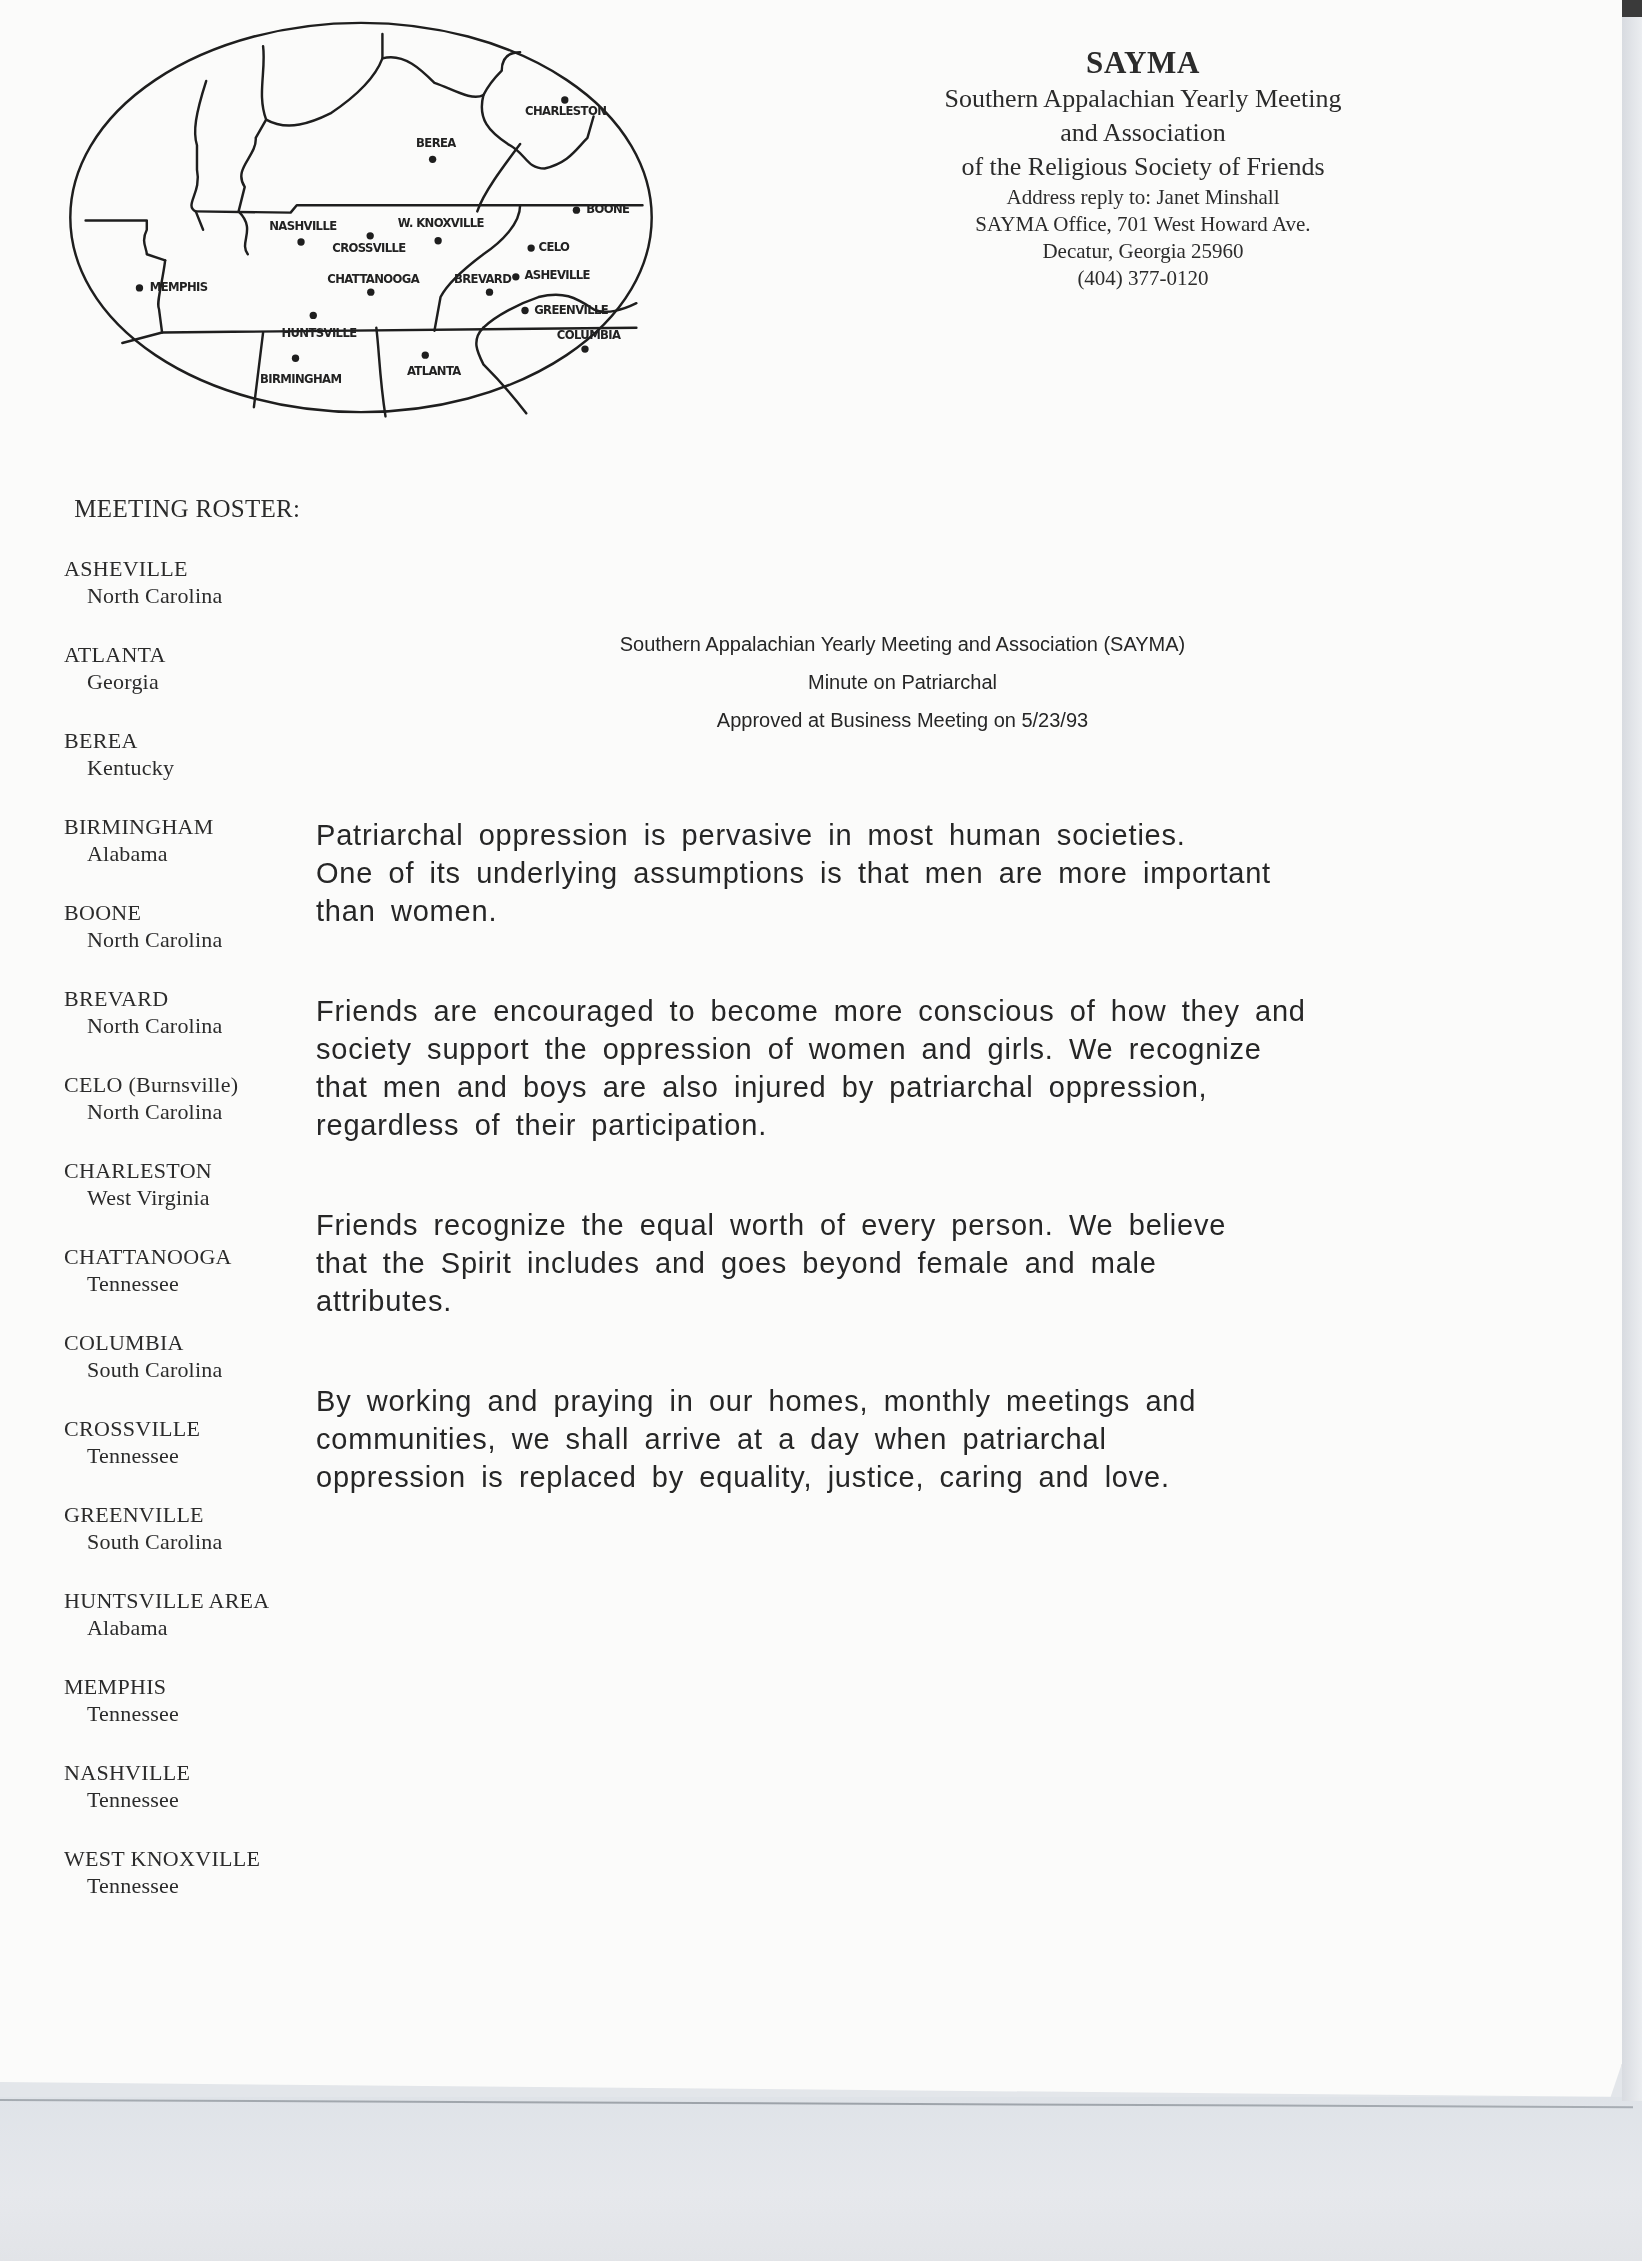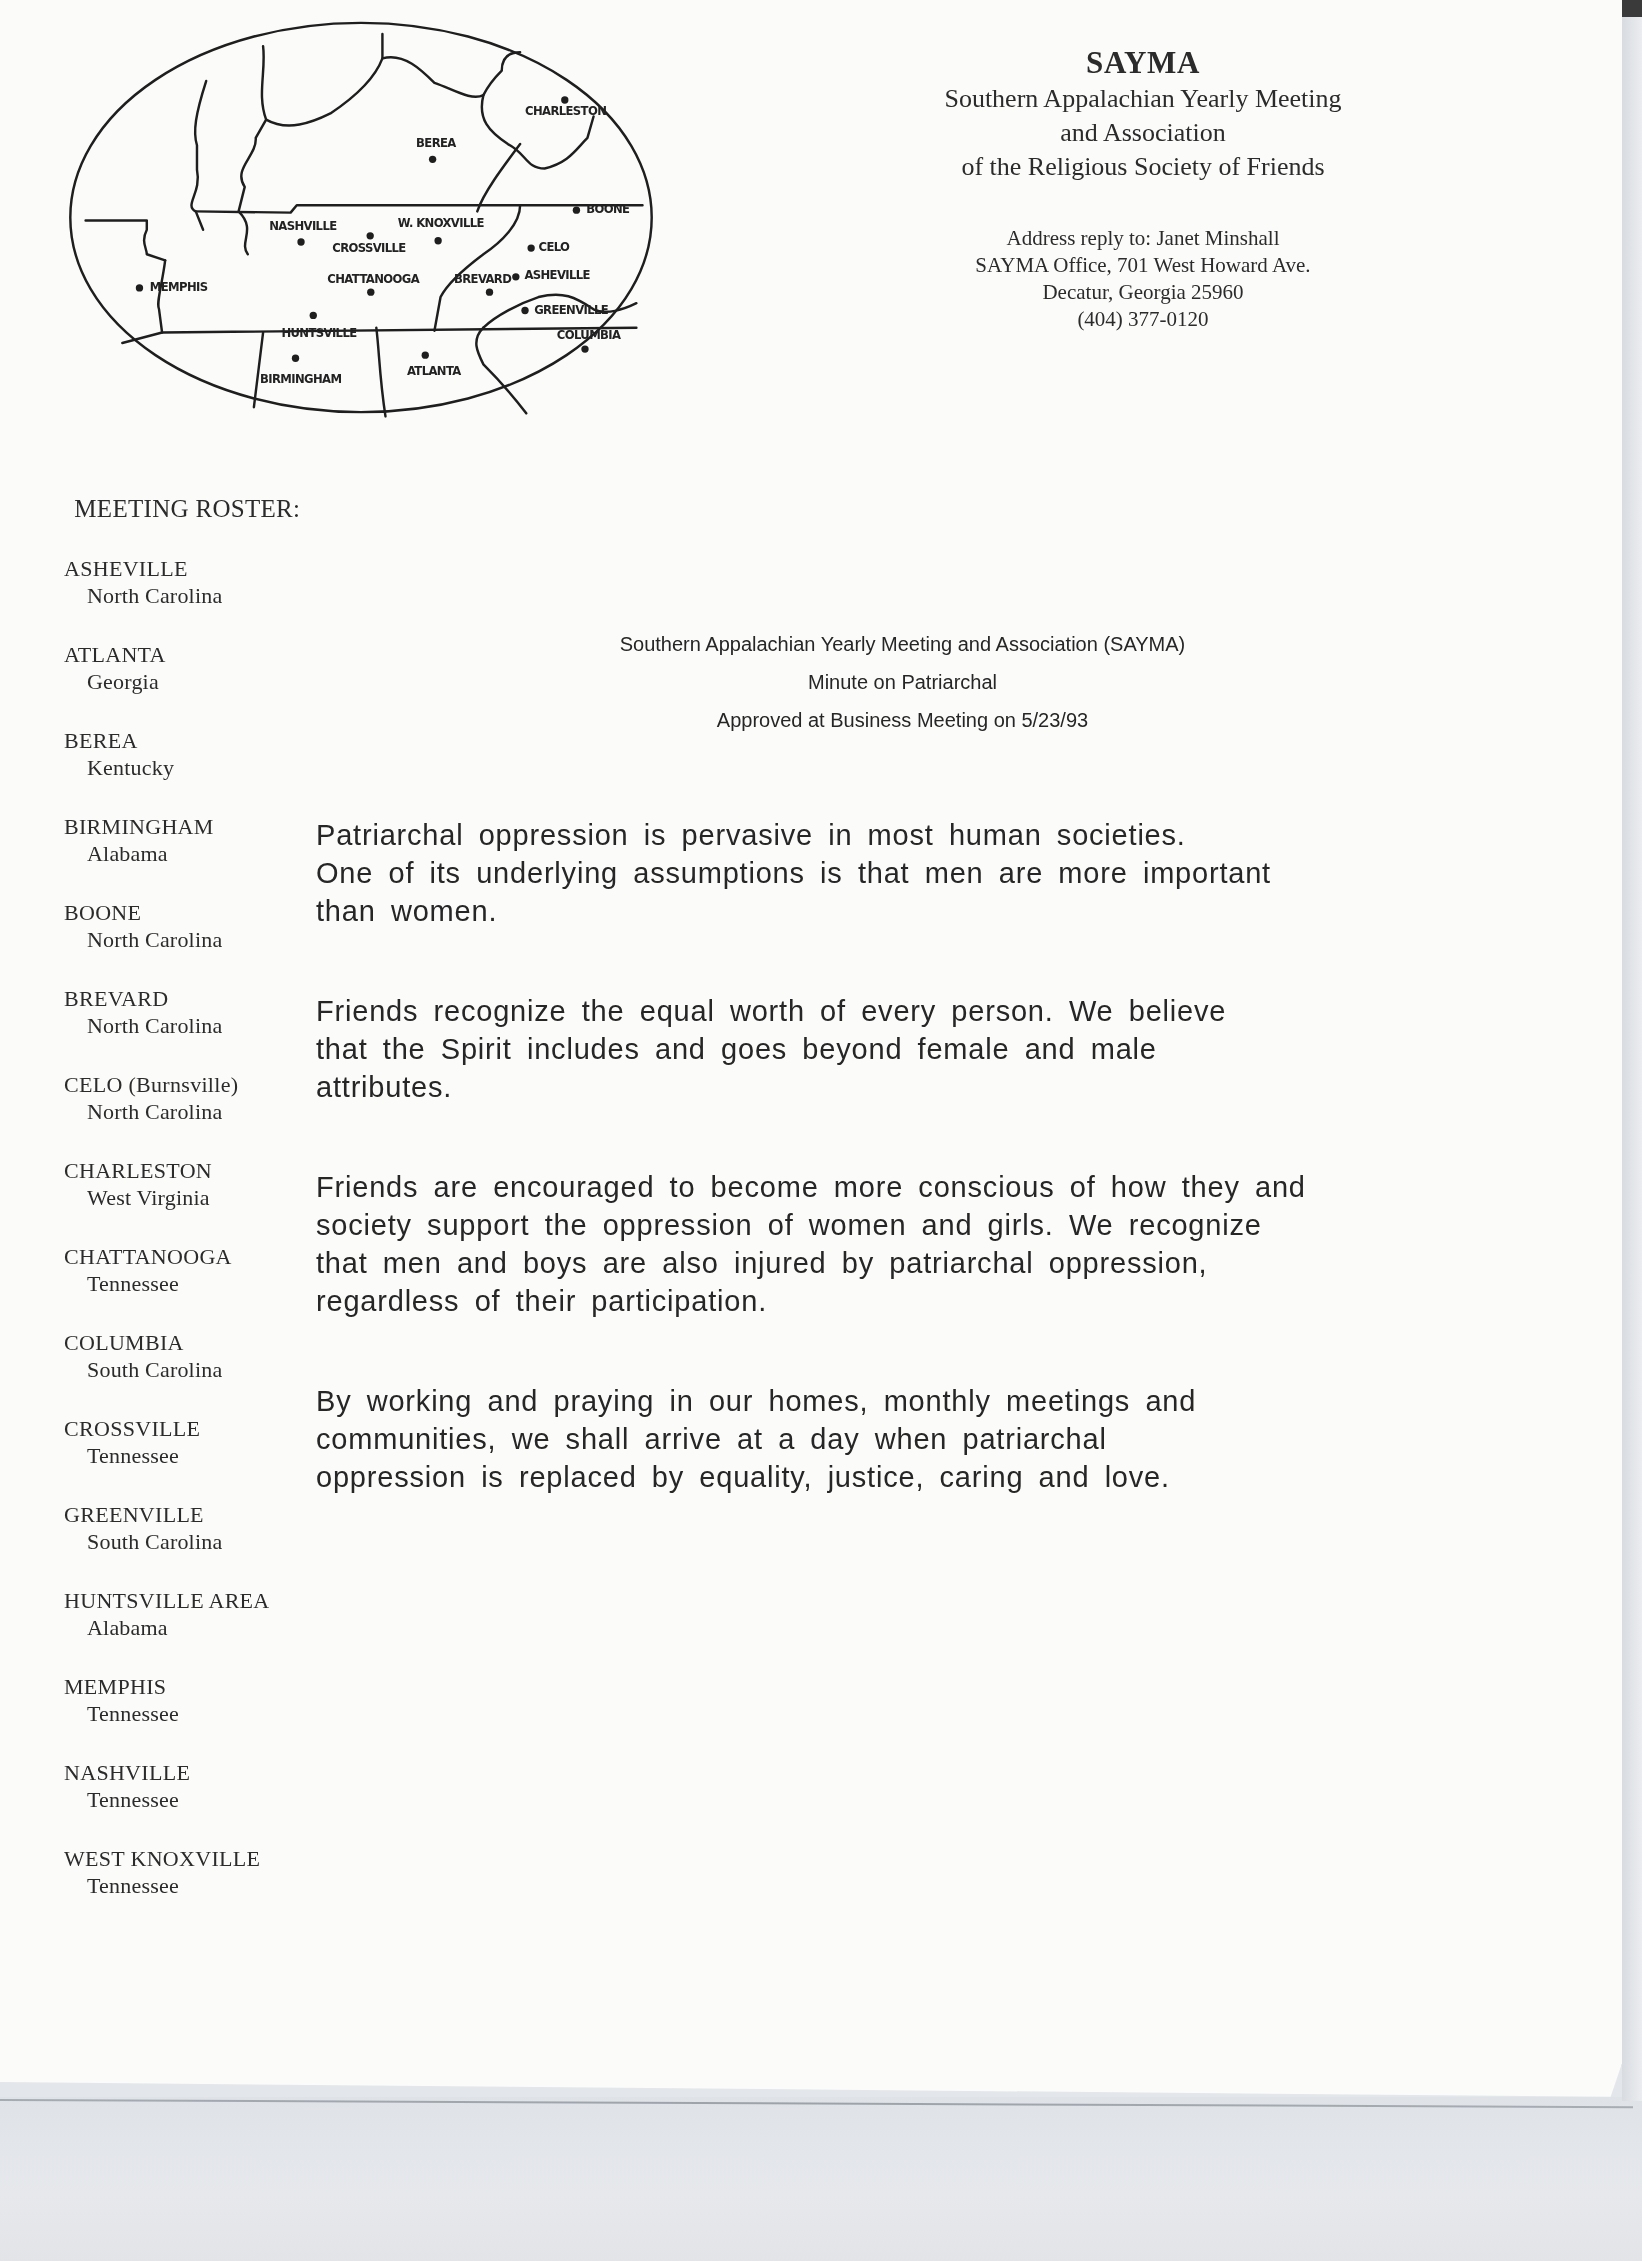--- a/index.html
+++ b/index.html
@@ -40,21 +40,21 @@
     .map-wrap svg { width: 100%; height: 100%; }
     .map-label {
       font-family: "DejaVu Sans", sans-serif; font-size: 19px; font-weight: bold;
       letter-spacing: -1px; fill: #222;
     }
 
     
     .header { position: absolute; left: 805px; top: 39px; width: 676px; text-align: center; }
     .org-short { font-size: 31px; font-weight: bold; line-height: 39px; margin-top: 3.9px; letter-spacing: 0.6px; }
     .org-line { font-size: 26px; line-height: 34px; }
-    .address { margin-top: 41px; }
+    .address { }
     .address div { font-size: 21px; line-height: 27px; }
 
     
     .roster { position: absolute; left: 64px; top: 496px; width: 271px; }
     .roster-title { font-size: 25px; font-weight: normal; letter-spacing: 0.3px; margin-left: 10.3px; line-height: 26px; }
     .roster-list { margin-top: 33px; }
     .roster-item { height: 86px; }
     .roster-name { font-size: 22px; line-height: 27px; letter-spacing: 0.3px; }
     .roster-state { font-size: 22px; line-height: 27px; margin-left: 23px; letter-spacing: 0.2px; }
 
@@ -223,30 +223,30 @@
     <div>Minute on Patriarchal</div>
     <div>Approved at Business Meeting on 5/23/93</div>
   </div>
   <div class="minute-body">
     <div class="para">
       <div>Patriarchal oppression is pervasive in most human societies.</div>
       <div>One of its underlying assumptions is that men are more important</div>
       <div>than women.</div>
     </div>
     <div class="para">
-      <div>Friends recognize the equal worth of every person.  We believe</div>
-      <div>that the Spirit includes and goes beyond female and male</div>
-      <div>attributes.</div>
-    </div>
-    <div class="para">
       <div>Friends are encouraged to become more conscious of how they and</div>
       <div>society support the oppression of women and girls.  We recognize</div>
       <div>that men and boys are also injured by patriarchal oppression,</div>
       <div>regardless of their participation.</div>
     </div>
     <div class="para">
+      <div>Friends recognize the equal worth of every person.  We believe</div>
+      <div>that the Spirit includes and goes beyond female and male</div>
+      <div>attributes.</div>
+    </div>
+    <div class="para">
       <div>By working and praying in our homes, monthly meetings and</div>
       <div>communities, we shall arrive at a day when patriarchal</div>
       <div>oppression is replaced by  equality, justice, caring and love.</div>
     </div>
   </div>
 </div>
 
 
 </body></html>

